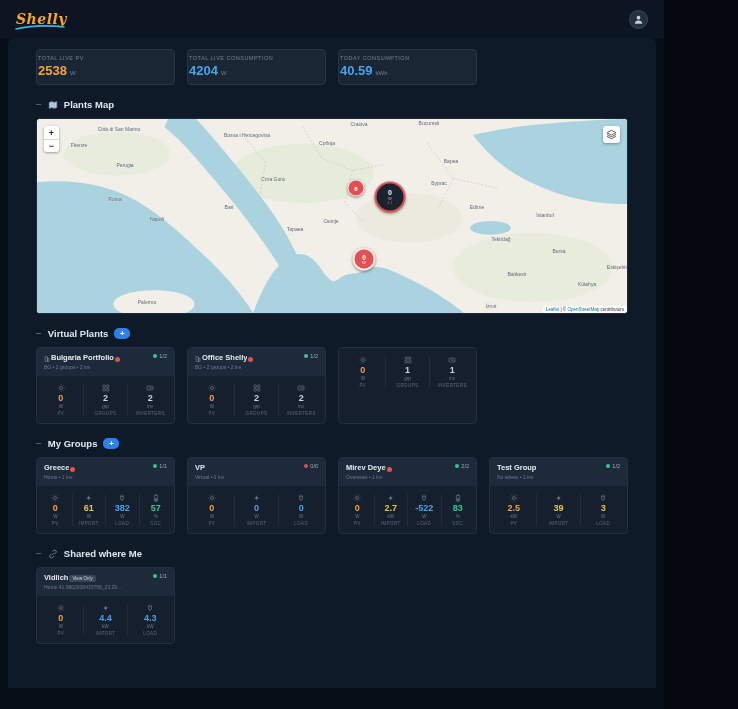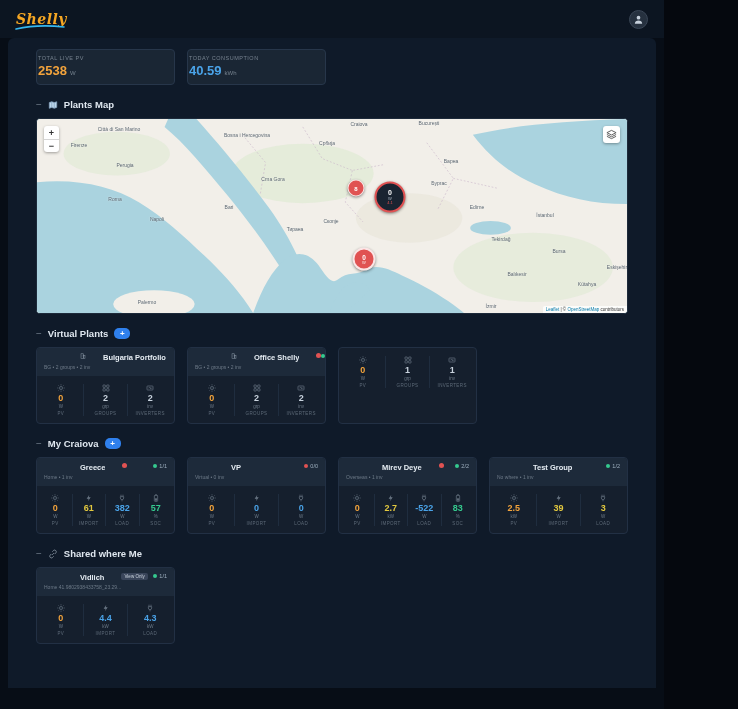--- a/index.html
+++ b/index.html
@@ -50,21 +50,21 @@
   .zoom-btn + .zoom-btn { border-top: 1px solid #d5d5d5; }
   .layers-ctl { position: absolute; top: 7px; right: 7px; width: 17px; height: 17px; background: #fff; border-radius: 3px; box-shadow: 0 1px 3px rgba(0,0,0,.35); display: flex; align-items: center; justify-content: center; cursor: pointer; }
   .layers-ctl svg { width: 11px; height: 11px; }
   .attribution { position: absolute; right: 0; bottom: 0; background: rgba(255,255,255,.78); font-size: 4.5px; color: #333; padding: 1px 3px; border-radius: 2px 0 0 0; }
   .attr-link { color: #0078a8; cursor: pointer; }
 
   
   .cards-grid { display: grid; grid-template-columns: repeat(4, 1fr); gap: 12px; }
   .card { background: #151f2d; border: 1px solid #223044; border-radius: 4px; overflow: hidden; cursor: pointer; }
   .chead { background: #1d2a3a; padding: 5px 7px 6px; display: flex; justify-content: space-between; align-items: flex-start; }
-  .cname-row { display: flex; align-items: flex-start; gap: 17px; margin-left: 36px; }
+  .cname-row { display: flex; align-items: flex-end; gap: 1px; }
   .name-icon { width: 6px; height: 6px; color: #8a97a5; display: inline-flex; }
   .name-icon svg { width: 100%; height: 100%; }
   .cname { font-size: 7.5px; font-weight: bold; color: #e6edf3; white-space: nowrap; overflow: hidden; max-width: 96px; text-overflow: ellipsis; }
   .alert-dot { width: 5px; height: 5px; background: #e05252; border-radius: 50%; flex: none; }
   .view-badge { font-size: 4.5px; background: #39455a; color: #cdd6e0; padding: 1px 3px; border-radius: 2px; white-space: nowrap; }
   .csub { font-size: 5px; color: #6d7a88; margin-top: 2px; white-space: nowrap; overflow: hidden; max-width: 118px; text-overflow: ellipsis; }
   .cstatus { display: flex; align-items: center; gap: 2px; flex: none; }
   .sdot { width: 4px; height: 4px; border-radius: 50%; display: inline-block; }
   .stext { font-size: 5.5px; color: #9fb0c0; }
   .cbody { display: flex; padding: 8px 2px 7px; }
@@ -96,20 +96,27 @@
     </div>
   </div>
 
   <div class="content">
 
     <div class="stats-row">
         <div class="stat-card">
           <div class="stat-label">TOTAL LIVE PV</div>
           <div class="stat-value" style="color:#f2a33c">
             <span>2538</span>
+            <span class="stat-unit">W</span>
+          </div>
+        </div>
+        <div class="stat-card">
+          <div class="stat-label">TOTAL LIVE CONSUMPTION</div>
+          <div class="stat-value" style="color:#4aa3e8">
+            <span>4204</span>
             <span class="stat-unit">W</span>
           </div>
         </div>
         <div class="stat-card">
           <div class="stat-label">TODAY CONSUMPTION</div>
           <div class="stat-value" style="color:#4aa3e8">
             <span>40.59</span>
             <span class="stat-unit">kWh</span>
           </div>
         </div>
@@ -387,21 +394,21 @@
               <span class="cval" style="color:#c9d3de">1</span>
               <span class="cunit">inv</span>
               <span class="clab">INVERTERS</span>
             </div>
           </div>
         </div>
       </div>
 
     <div class="section-head">
       <span class="collapse">−</span>
-      <span class="section-title">My Craiova</span>
+      <span class="section-title">My Groups</span>
       <span class="add-btn">+</span>
     </div>
     <div class="cards-grid">
         <div class="card">
           <div class="chead">
             <div class="cleft">
               <div class="cname-row">
                 <span class="cname">Greece</span>
                 <span class="alert-dot"></span>
               </div>

